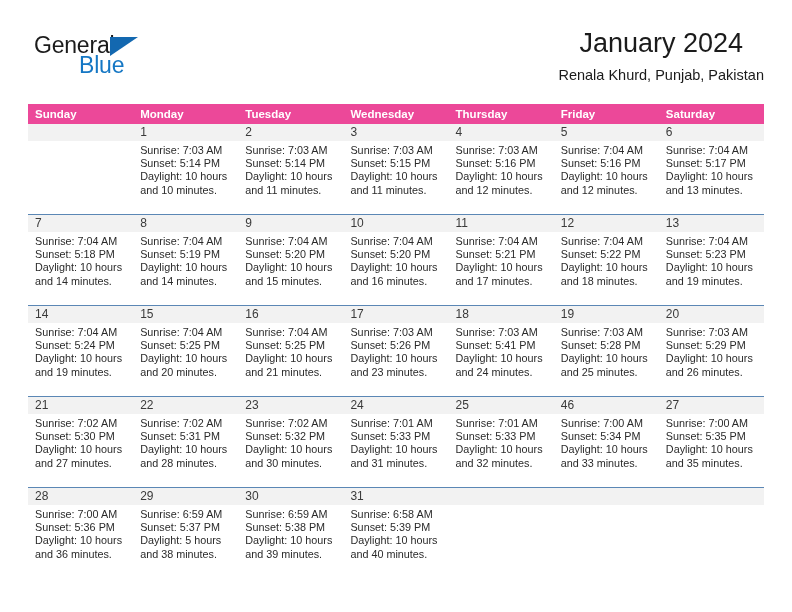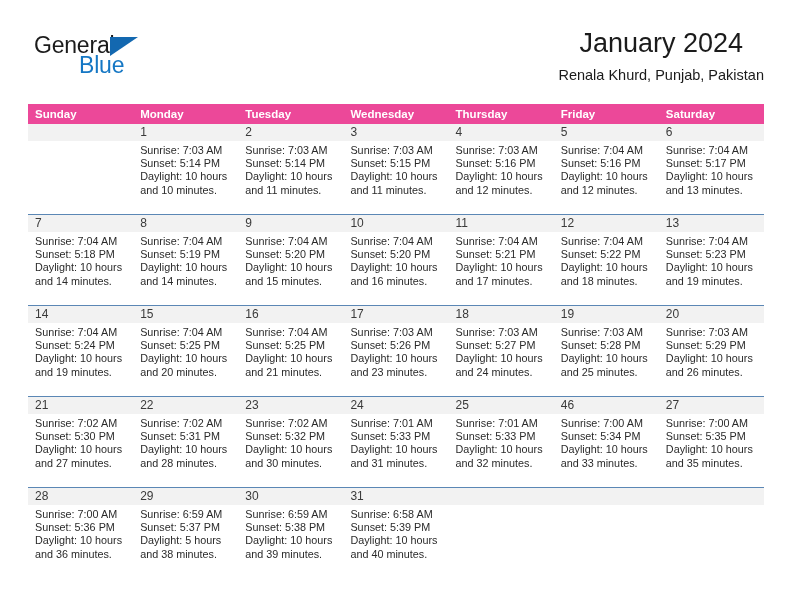--- a/index.html
+++ b/index.html
@@ -324,21 +324,21 @@
             <div class="day-detail">
               <div>Sunrise: 7:03 AM</div>
               <div>Sunset: 5:26 PM</div>
               <div class="daylight-wrap">Daylight: 10 hours and 23 minutes.</div>
             </div>
           </div>
           <div class="day-cell">
             <div class="day-num-band">18</div>
             <div class="day-detail">
               <div>Sunrise: 7:03 AM</div>
-              <div>Sunset: 5:27 PM</div>
+              <div>Sunset: 5:41 PM</div>
               <div class="daylight-wrap">Daylight: 10 hours and 24 minutes.</div>
             </div>
           </div>
           <div class="day-cell">
             <div class="day-num-band">19</div>
             <div class="day-detail">
               <div>Sunrise: 7:03 AM</div>
               <div>Sunset: 5:28 PM</div>
               <div class="daylight-wrap">Daylight: 10 hours and 25 minutes.</div>
             </div>

